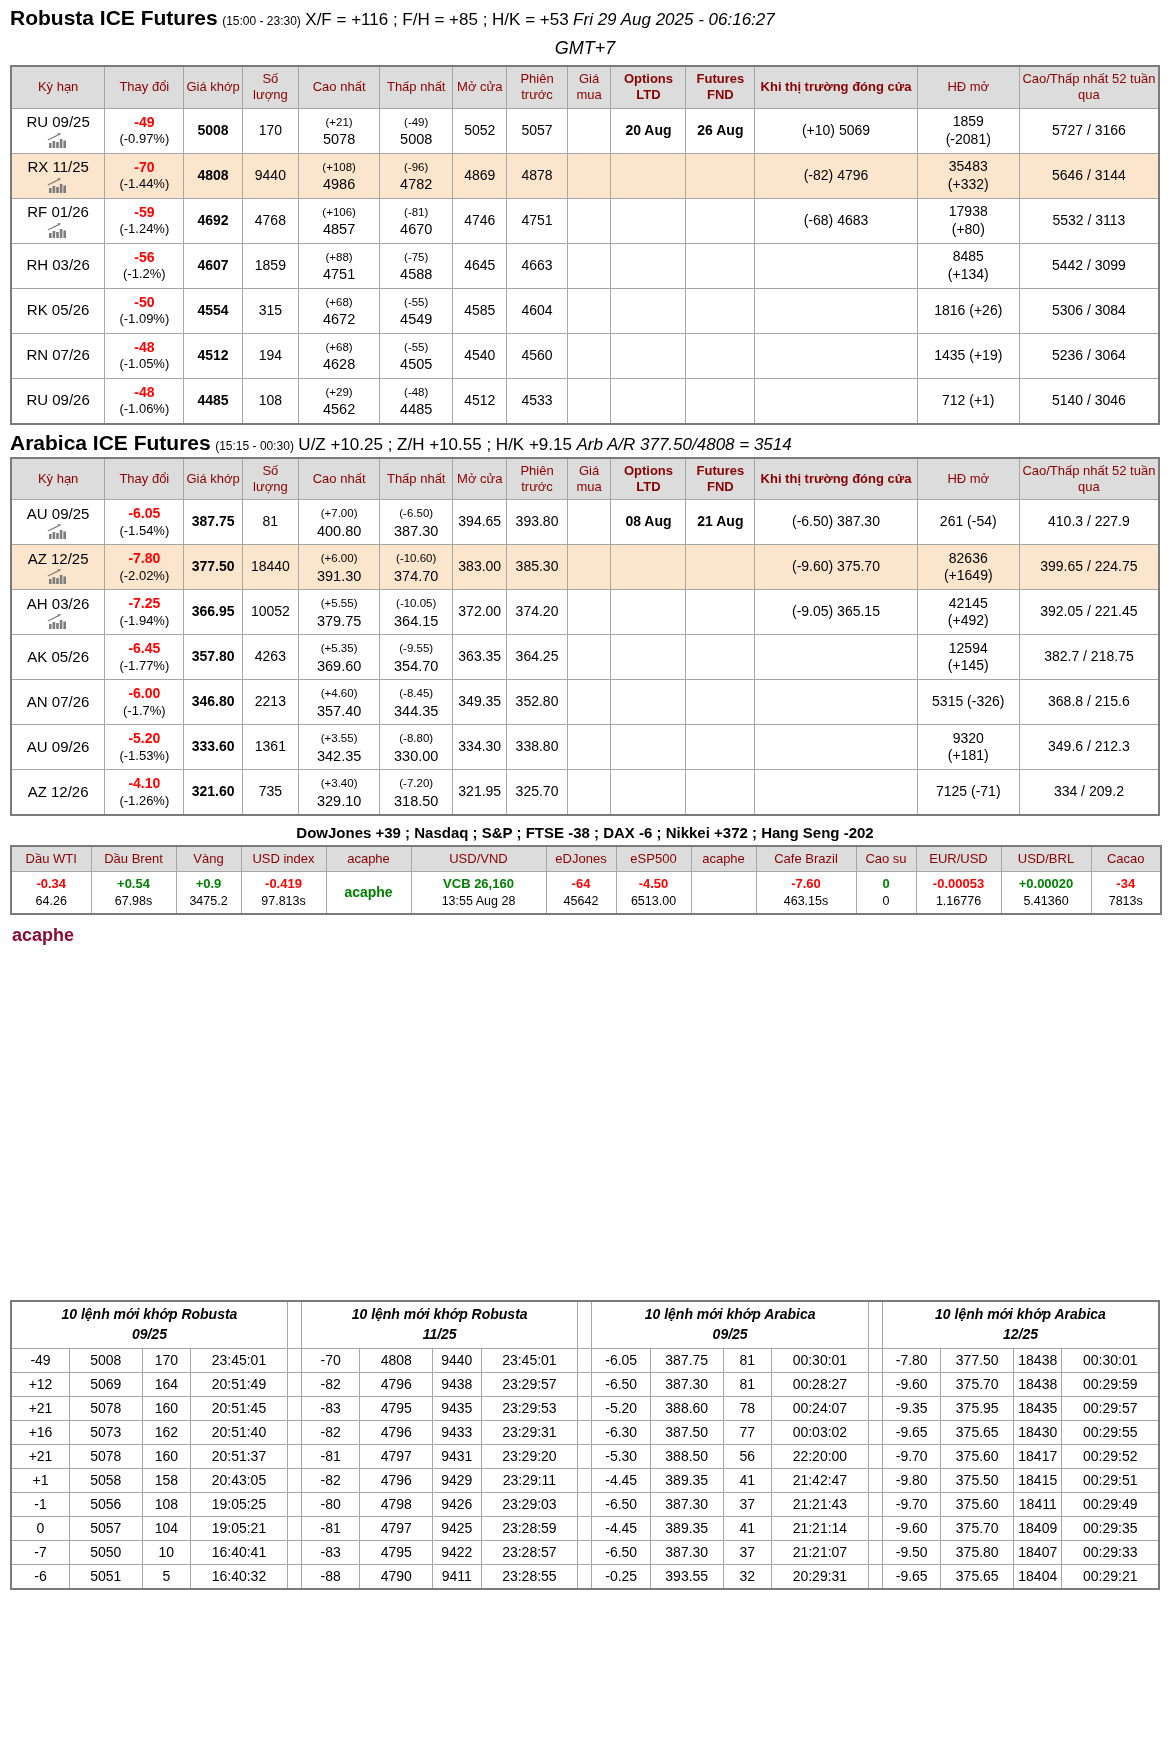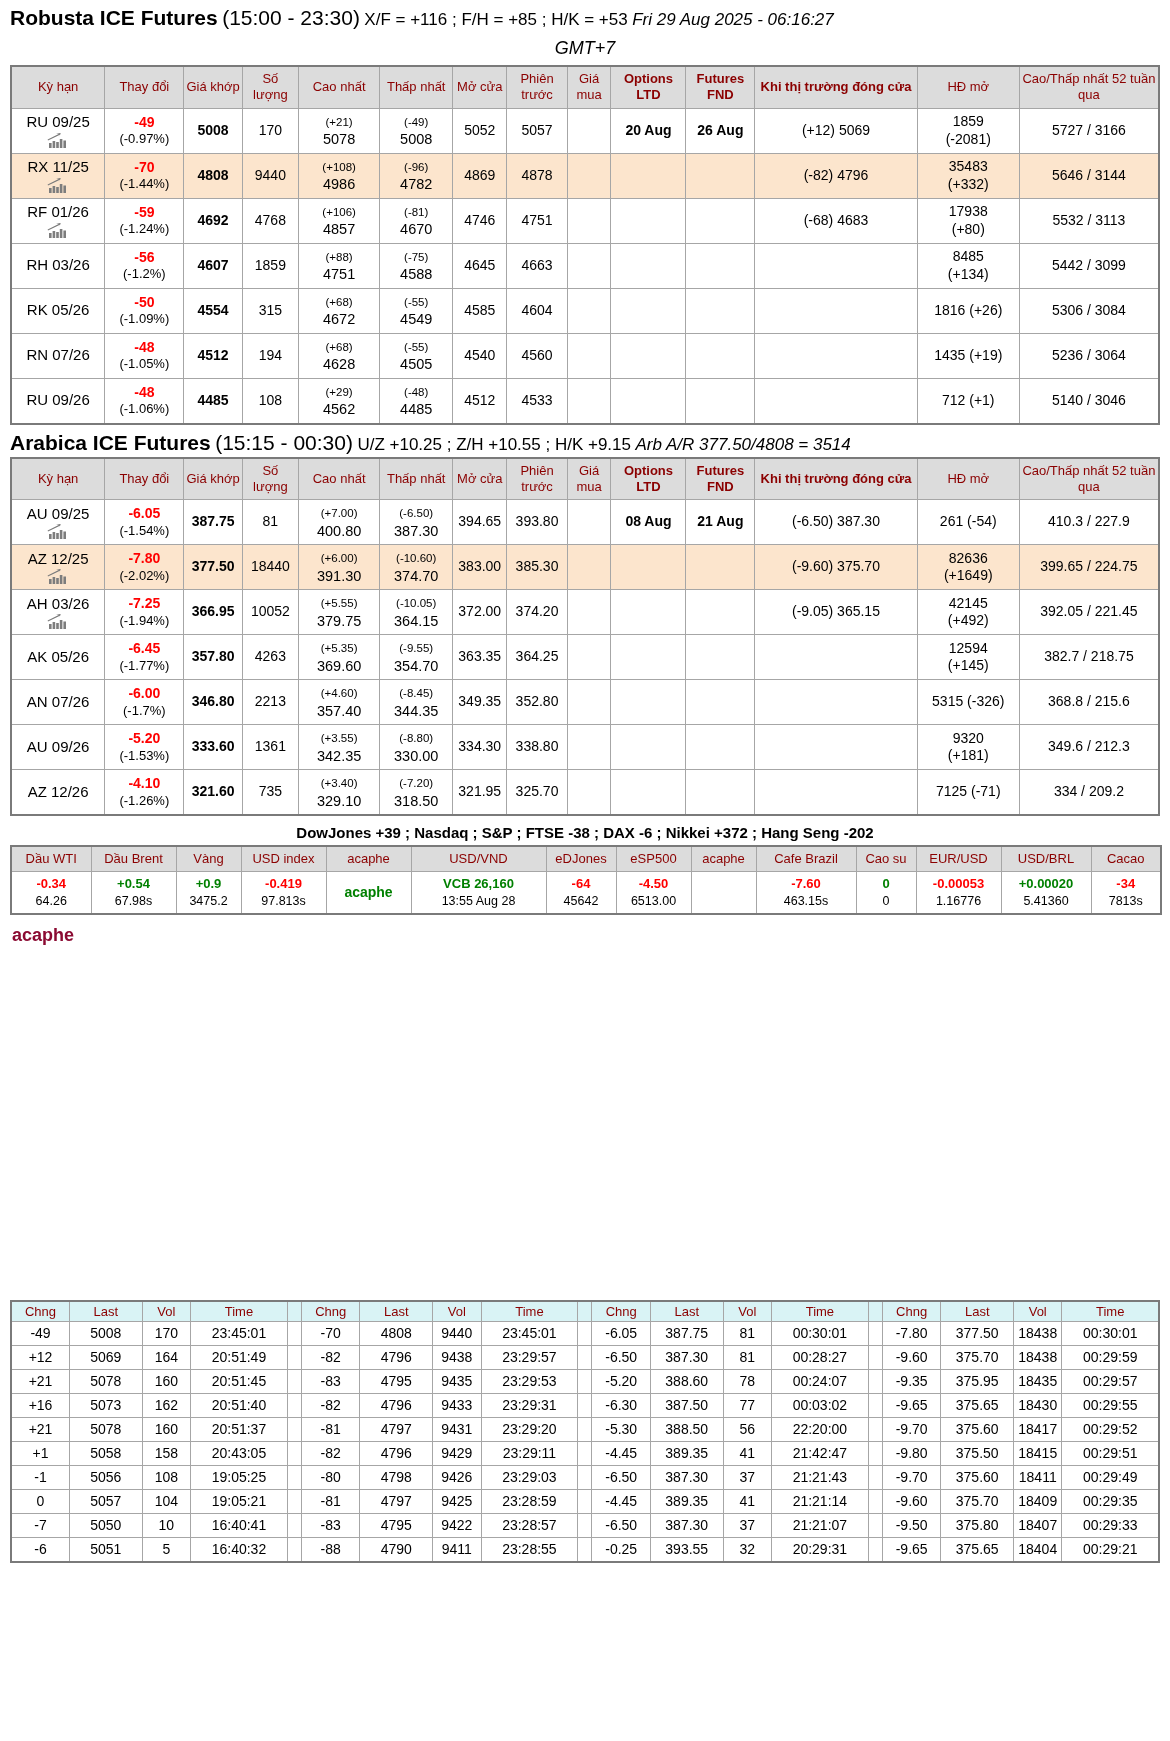--- a/index.html
+++ b/index.html
@@ -4,21 +4,21 @@
 <style>
   :root{
     --maroon:#8B0000; --red:#FF0000; --green:#008000;
     --hl:#FCE5CD; --hdrbg:#DCDCDC; --cyan:#D9F3F5;
     --bordin:#a6a6a6; --bordout:#7a7a7a;
   }
   html,body{margin:0;padding:0;background:#fff;color:#000;}
   body{width:1170px;min-height:1741px;font-family:"Liberation Sans",sans-serif;}
   .title-line{margin:6px 0 0 10px;white-space:nowrap;}
   .big{font-size:21px;font-weight:bold;}
-  .session{font-size:21px;margin-top:40px;}
+  .session{font-size:12px;margin-top:40px;}
   .spreads{font-size:17px;font-weight:normal;}
   .dt{font-size:17px;font-style:italic;}
   .centerline{text-align:center;font-style:italic;font-size:18px;margin:8px 0 6px 0;}
   table.futures, table.indices, table.orders{
     border-collapse:collapse;table-layout:fixed;width:1150px;margin:2px 0 0 10px;
     border:2px solid var(--bordout);
   }
   table.futures th, table.futures td,
   table.indices th, table.indices td,
   table.orders th, table.orders td{
@@ -123,21 +123,21 @@
           </td>
           <td class="c-last">5008</td>
           <td>170</td>
           <td><span class="delta">(+21)</span><br><span class="val">5078</span></td>
           <td><span class="delta">(-49)</span><br><span class="val">5008</span></td>
           <td>5052</td>
           <td>5057</td>
           <td></td>
           <td class="c-ltd">20 Aug</td>
           <td class="c-fnd">26 Aug</td>
-          <td>(+12) 5069</td>
+          <td>(+10) 5069</td>
           <td>1859<br>(-2081)</td>
           <td>5727 / 3166</td>
         </tr>
         <tr class="hl">
           <td>
             <div class="contract">RX 11/25</div>
             <svg class="chart-icon" width="22" height="15" viewBox="0 0 22 15">
               <g fill="#7d7d7d">
                 <rect x="2" y="10" width="2.6" height="5"></rect>
                 <rect x="5.6" y="8" width="2.6" height="7"></rect>
@@ -625,39 +625,27 @@
         <col style="width: 48px;">
         <col style="width: 96px;">
         <col style="width: 14px;">
         <col style="width: 58px;">
         <col style="width: 72px;">
         <col style="width: 48px;">
         <col style="width: 96px;">
       </colgroup>
     <tbody id="orders-body">
         <tr>
-          <th class="ohead">Chng</th>
-          <th class="ohead">Last</th>
-          <th class="ohead">Vol</th>
-          <th class="ohead">Time</th>
-          <th class="ohead-spacer"></th>
-          <th class="ohead">Chng</th>
-          <th class="ohead">Last</th>
-          <th class="ohead">Vol</th>
-          <th class="ohead">Time</th>
-          <th class="ohead-spacer"></th>
-          <th class="ohead">Chng</th>
-          <th class="ohead">Last</th>
-          <th class="ohead">Vol</th>
-          <th class="ohead">Time</th>
-          <th class="ohead-spacer"></th>
-          <th class="ohead">Chng</th>
-          <th class="ohead">Last</th>
-          <th class="ohead">Vol</th>
-          <th class="ohead">Time</th>
+          <td colspan="4" class="otitle">10 lệnh mới khớp Robusta<br>09/25</td>
+          <td class="ospacer"></td>
+          <td colspan="4" class="otitle">10 lệnh mới khớp Robusta<br>11/25</td>
+          <td class="ospacer"></td>
+          <td colspan="4" class="otitle">10 lệnh mới khớp Arabica<br>09/25</td>
+          <td class="ospacer"></td>
+          <td colspan="4" class="otitle">10 lệnh mới khớp Arabica<br>12/25</td>
         </tr>
         <tr>
           <td>-49</td>
           <td>5008</td>
           <td>170</td>
           <td>23:45:01</td>
           <td class="ospacer"></td>
           <td>-70</td>
           <td>4808</td>
           <td>9440</td>

